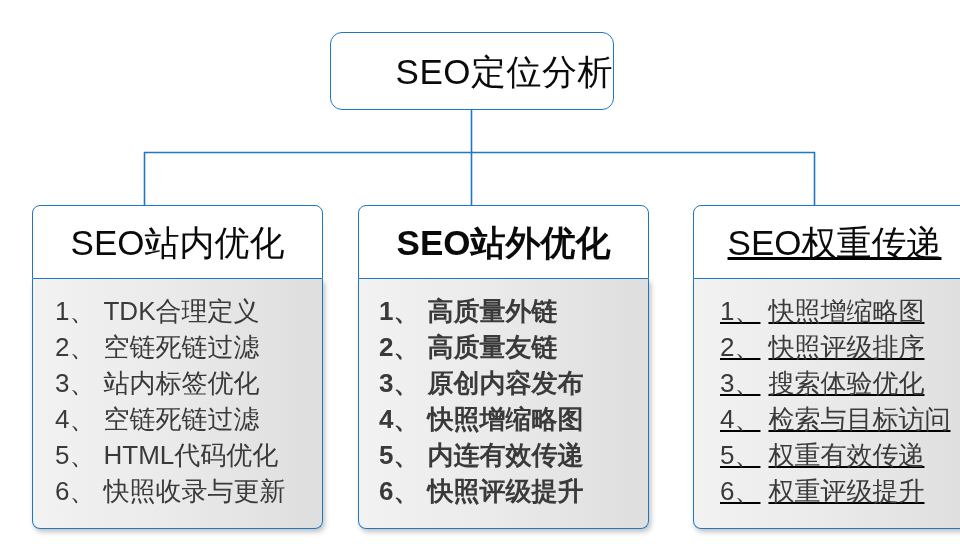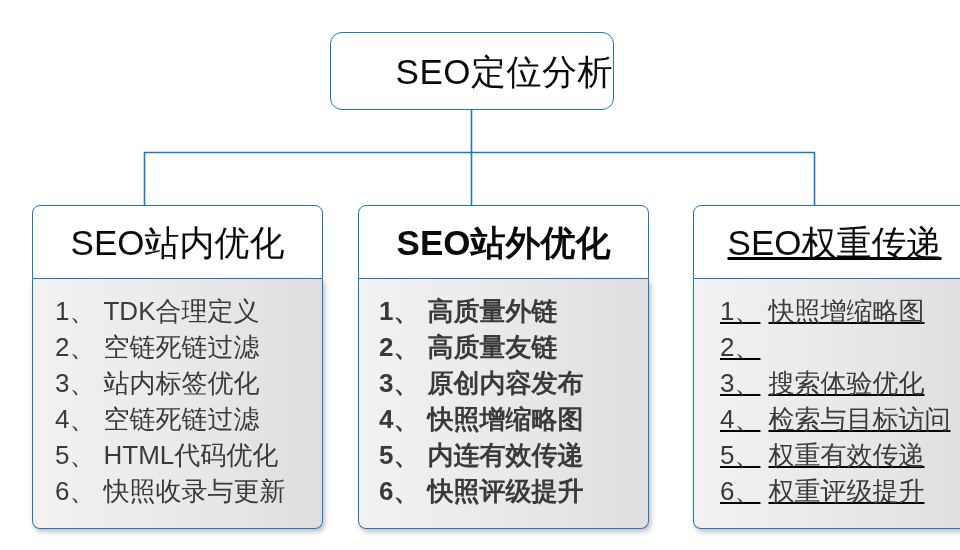--- a/index.html
+++ b/index.html
@@ -211,20 +211,21 @@
       <span class="col-header-title">SEO权重传递</span>
     </div>
     <div class="col-body">
       <ul class="item-list">
         <li class="item-row">
           <span class="item-index">1、</span>
           <span class="item-label">快照增缩略图</span>
         </li>
         <li class="item-row">
           <span class="item-index">2、</span>
+          <span class="item-label">快照评级排序</span>
         </li>
         <li class="item-row">
           <span class="item-index">3、</span>
           <span class="item-label">搜索体验优化</span>
         </li>
         <li class="item-row">
           <span class="item-index">4、</span>
           <span class="item-label">检索与目标访问</span>
         </li>
         <li class="item-row">

